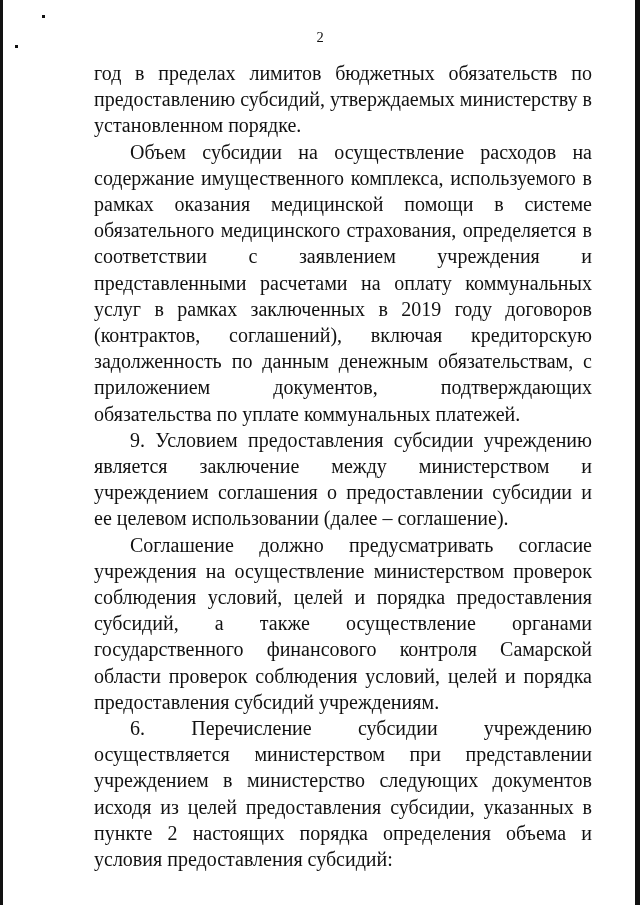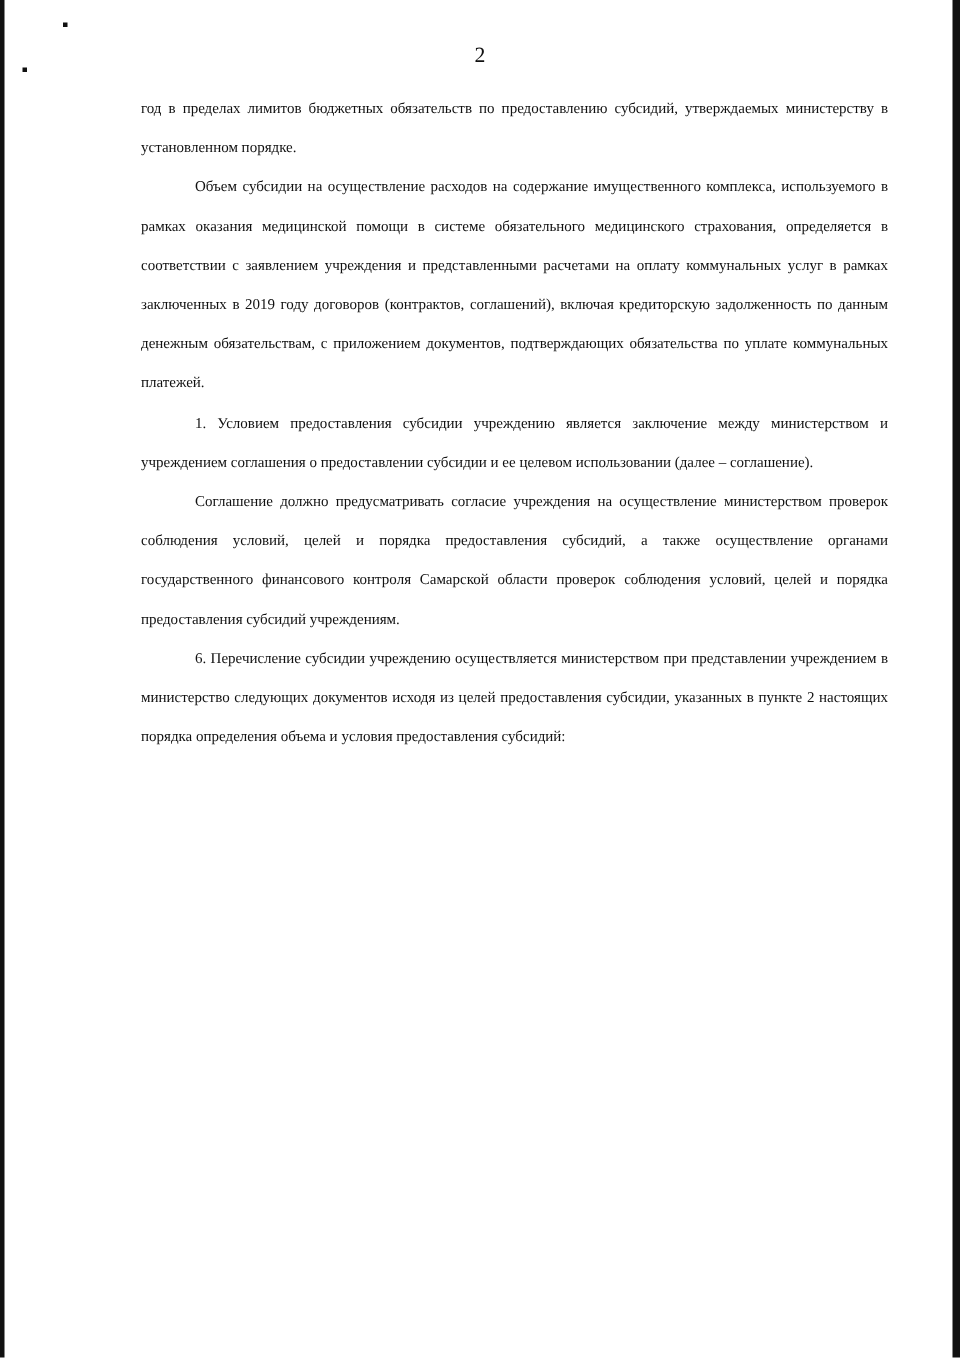--- a/index.html
+++ b/index.html
@@ -6,34 +6,34 @@
   body {
     width: 640px; height: 905px; background: #ffffff; position: relative; overflow: hidden;
     font-family: "Liberation Serif", serif; color: #111;
   }
   .border-left { position: absolute; left: 0; top: 0; width: 3px; height: 905px; background: #111; }
   .border-right { position: absolute; right: 0; top: 0; width: 5px; height: 905px; background: #111; }
   .dot { position: absolute; width: 3px; height: 3px; background: #111; }
   .page-number { position: absolute; left: 0; width: 640px; top: 29px; text-align: center; font-size: 14.5px; }
   .body-text {
     position: absolute; left: 94px; top: 60px; width: 498px;
-    font-size: 10px; line-height: 26.2px;
+    font-size: 20px; line-height: 26.2px;
   }
   .body-text p { margin: 0; text-align: justify; text-align-last: left; }
   .indent { text-indent: 36px; }
 </style>
 </head>
 <body>
 
 <div class="border-left"></div>
 <div class="border-right"></div>
 <div class="dot" style="left:42px; top:15px;"></div>
 <div class="dot" style="left:15px; top:45px;"></div>
 
 <div class="page-number">2</div>
 
 <div class="body-text">
   <p>год в пределах лимитов бюджетных обязательств по предоставлению субсидий, утверждаемых министерству в установленном порядке.</p>
   <p class="indent">Объем субсидии на осуществление расходов на содержание имущественного комплекса, используемого в рамках оказания медицинской помощи в системе обязательного медицинского страхования, определяется в соответствии с заявлением учреждения и представленными расчетами на оплату коммунальных услуг в рамках заключенных в 2019 году договоров (контрактов, соглашений), включая кредиторскую задолженность по данным денежным обязательствам, с приложением документов, подтверждающих обязательства по уплате коммунальных платежей.</p>
-  <p class="indent">1. Условием предоставления субсидии учреждению является заключение между министерством и учреждением соглашения о предоставлении субсидии и ее целевом использовании (далее – соглашение).</p>
+  <p class="indent">9. Условием предоставления субсидии учреждению является заключение между министерством и учреждением соглашения о предоставлении субсидии и ее целевом использовании (далее – соглашение).</p>
   <p class="indent">Соглашение должно предусматривать согласие учреждения на осуществление министерством проверок соблюдения условий, целей и порядка предоставления субсидий, а также осуществление органами государственного финансового контроля Самарской области проверок соблюдения условий, целей и порядка предоставления субсидий учреждениям.</p>
   <p class="indent">6. Перечисление субсидии учреждению осуществляется министерством при представлении учреждением в министерство следующих документов исходя из целей предоставления субсидии, указанных в пункте 2 настоящих порядка определения объема и условия предоставления субсидий:</p>
 </div>
 
 </body></html>

